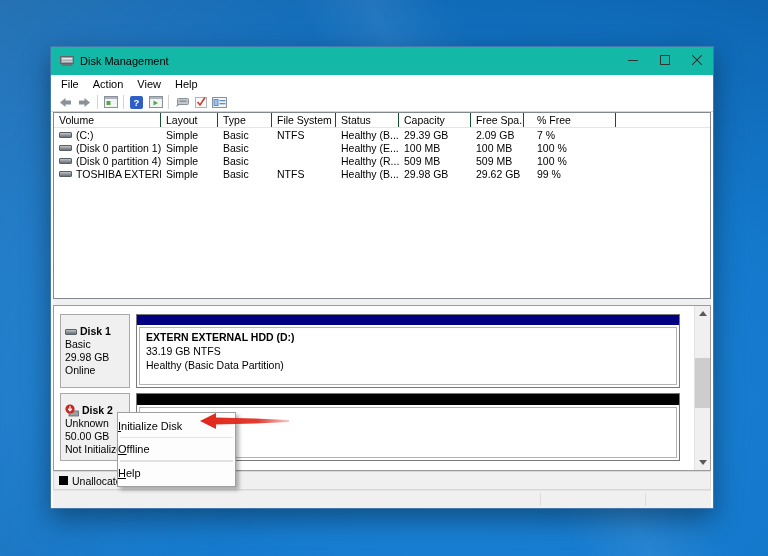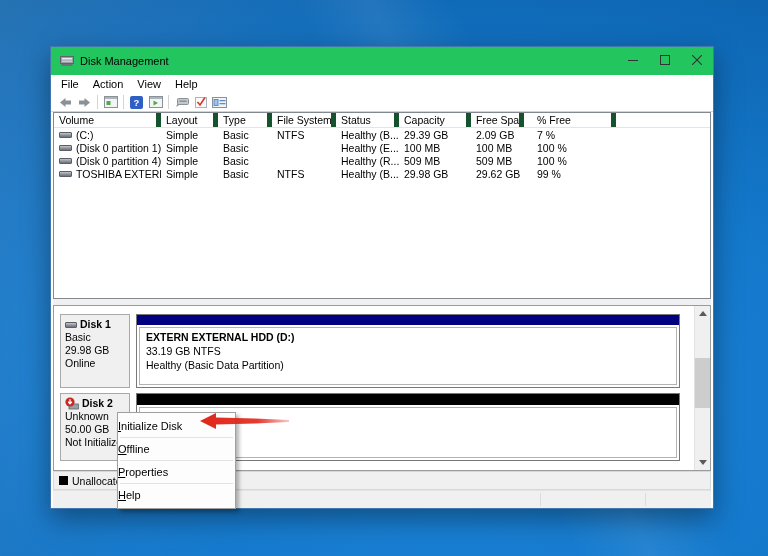--- a/index.html
+++ b/index.html
@@ -14,41 +14,41 @@
       radial-gradient(ellipse 130% 110% at 58% 72%, #1e87dc 0%, #1478cb 40%, #0e66b2 72%, #0a568f 100%);
   }
 
   
   .window{
     position:absolute; left:50px; top:46px; width:664px; height:463px;
     background:#fff; border:1px solid #4178ad;
     box-shadow:0 10px 26px rgba(0,0,0,0.38);
   }
 
-  .titlebar{ height:28px; background:#22c55e; display:flex; align-items:center; }
+  .titlebar{ height:28px; background:#14b8a6; display:flex; align-items:center; }
   .titlebar .app-icon{ margin:0 6px 0 9px; display:flex; }
   .titlebar .title{ font-size:11px; }
   .caption-buttons{ margin-left:auto; display:flex; height:100%; }
   .cap-btn{ width:32px; height:100%; display:flex; align-items:center; justify-content:center; }
 
   .menubar{ height:18px; display:flex; align-items:center; background:#fff; padding-left:3px; }
   .menubar .menu-item{ padding:2px 7px; font-size:11px; }
 
   .toolbar{ height:19px; display:flex; align-items:center; background:#fff;
     border-bottom:1px solid #d4d4d4; padding-left:5px; }
   .tb-icon{ width:19px; height:17px; display:flex; align-items:center; justify-content:center; }
   .tb-sep{ width:1px; height:14px; background:#d4d4d4; margin:0 3px; }
 
   
   .volume-pane{
     position:absolute; left:2px; right:2px; top:65px; height:187px;
     background:#fff; border:1px solid #828790; overflow:hidden;
   }
   .vl-header{ display:flex; height:15px; border-bottom:1px solid #e5e5e5; background:#fff; }
-  .vl-hcell{ font-size:10.5px; padding:1px 0 0 5px; border-right:5px solid #14532d;
+  .vl-hcell{ font-size:10.5px; padding:1px 0 0 5px; border-right:1px solid #14532d;
     white-space:nowrap; overflow:hidden; flex:none; }
   .vl-row{ display:flex; height:13px; align-items:center; }
   .vl-cell{ font-size:10.5px; padding-left:5px; white-space:nowrap; overflow:hidden; flex:none; }
   .c-volume{ width:107px; } .c-layout{ width:57px; } .c-type{ width:54px; }
   .c-fs{ width:64px; } .c-status{ width:63px; } .c-cap{ width:72px; }
   .c-free{ width:53px; } .c-pct{ width:84px;margin-left:8px; } .c-rest{ flex:1 1 auto; border-right:none; }
   .vol-cell-first{ display:flex; align-items:center; gap:4px; }
   .drive-glyph{ width:13px; height:6px; flex:none;
     background:linear-gradient(180deg,#c3c7cc 0%,#8d9299 55%,#6d7278 100%);
     border:1px solid #5a5f66; border-radius:1px; }
@@ -57,21 +57,21 @@
   .splitter{ position:absolute; left:2px; right:2px; top:252px; height:6px; background:#f0f0f0; }
 
   
   .graph-pane{
     position:absolute; left:2px; right:2px; top:258px; height:166px;
     background:#fff; border:1px solid #9b9b9b; overflow:hidden;
   }
   .disk-row{ position:absolute; left:6px; right:30px; display:flex; }
   .disk-label{
     width:70px; flex:none; background:#f0f0f0; border:1px solid #a9a9a9;
-    padding:3px 3px 2px 4px; font-size:10.5px; line-height:13px;
+    padding:10px 3px 2px 4px; font-size:10.5px; line-height:13px;
     white-space:nowrap; overflow:hidden;
   }
   .disk-label .disk-name{ font-weight:bold; display:flex; align-items:center; gap:3px; }
   .disk-graphic{ flex:1 1 auto; margin-left:6px; border:1px solid #787878;
     background:#fff; display:flex; flex-direction:column; }
   .part-bar{ height:10px; flex:none; }
   .part-box{ flex:1 1 auto; margin:2px; border:1px solid #b2b2b2; background:#fff;
     padding:2px 6px; font-size:10.5px; line-height:14px; overflow:hidden; white-space:nowrap; }
   .part-box .part-title{ font-weight:bold; }
 
@@ -357,21 +357,20 @@
       <div class="sb-div sb-div2"></div>
     </div>
 
   </div>
 
   <div class="context-menu">
     <div class="cm-item"><u>I</u>nitialize Disk</div>
     <div class="cm-sep"></div>
     <div class="cm-item"><u>O</u>ffline</div>
     <div class="cm-sep"></div>
-    <div class="cm-item"><u>P</u>roperties</div>
     <div class="cm-sep"></div>
     <div class="cm-item"><u>H</u>elp</div>
   </div>
 
   <div class="anno-arrow">
     <svg width="96" height="22" viewBox="0 0 96 22">
       <defs>
         <linearGradient id="arrowFade" x1="0" y1="0" x2="1" y2="0">
           <stop offset="0" stop-color="#e0261a" stop-opacity="1"></stop>
           <stop offset="0.65" stop-color="#e0261a" stop-opacity="0.9"></stop>

